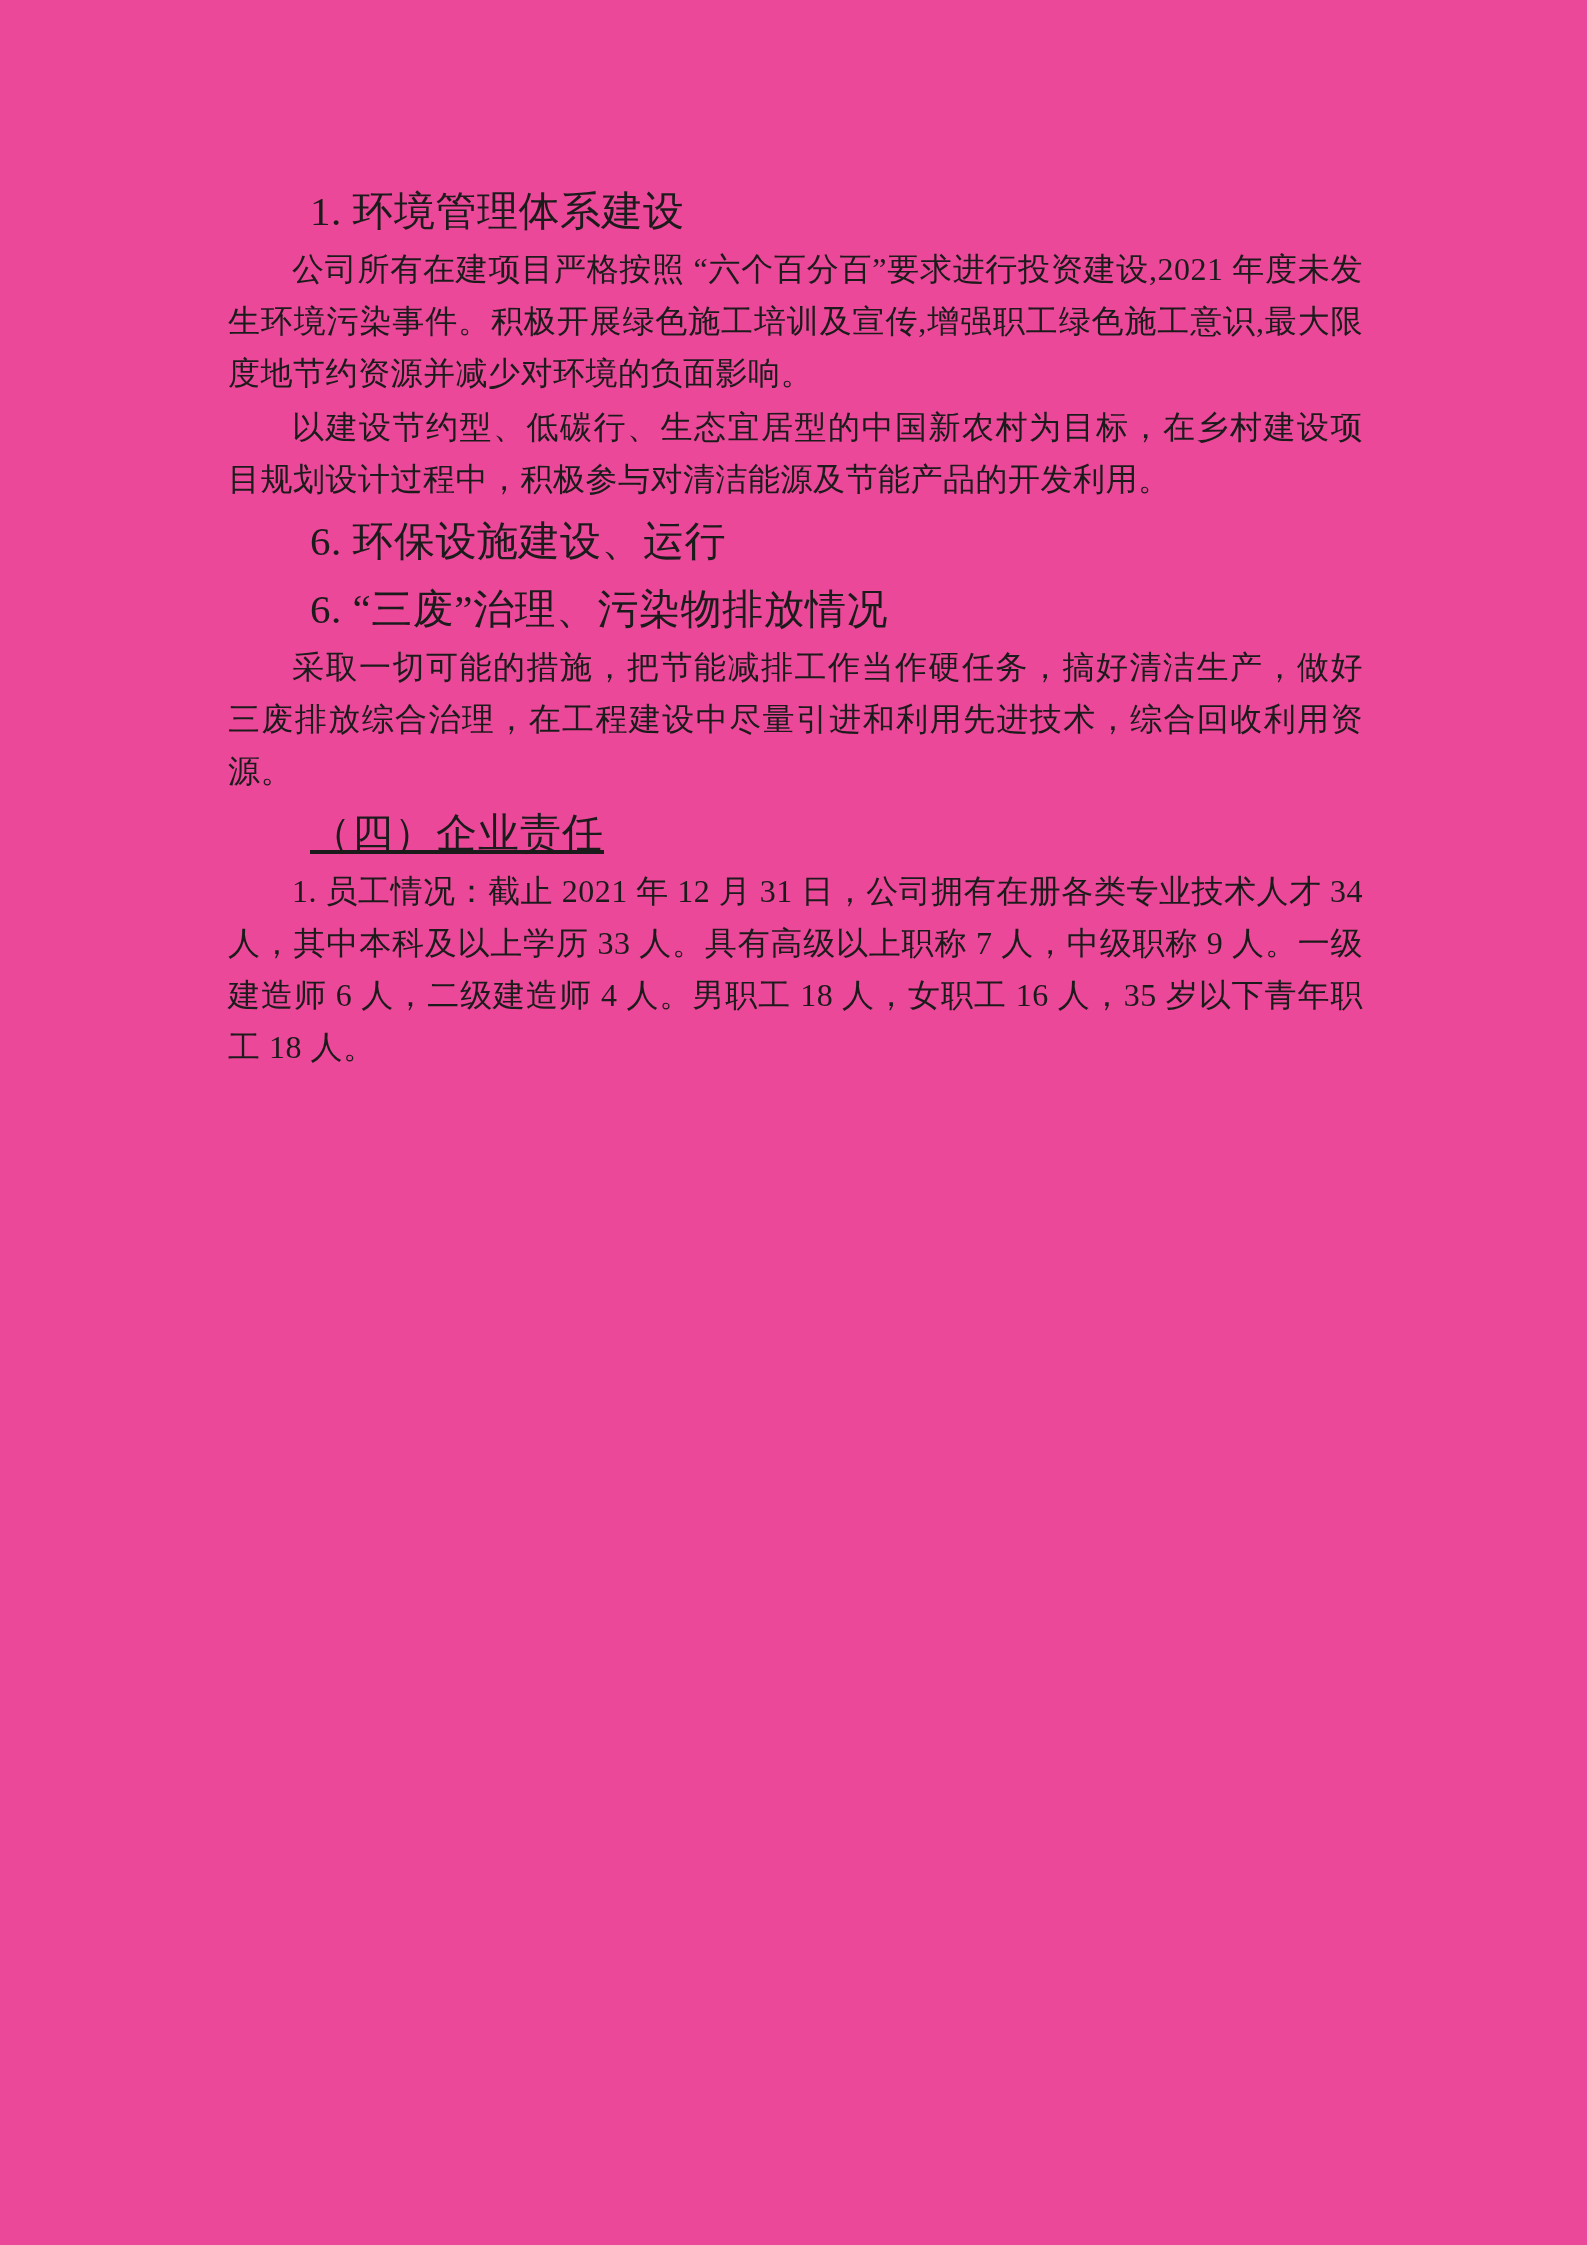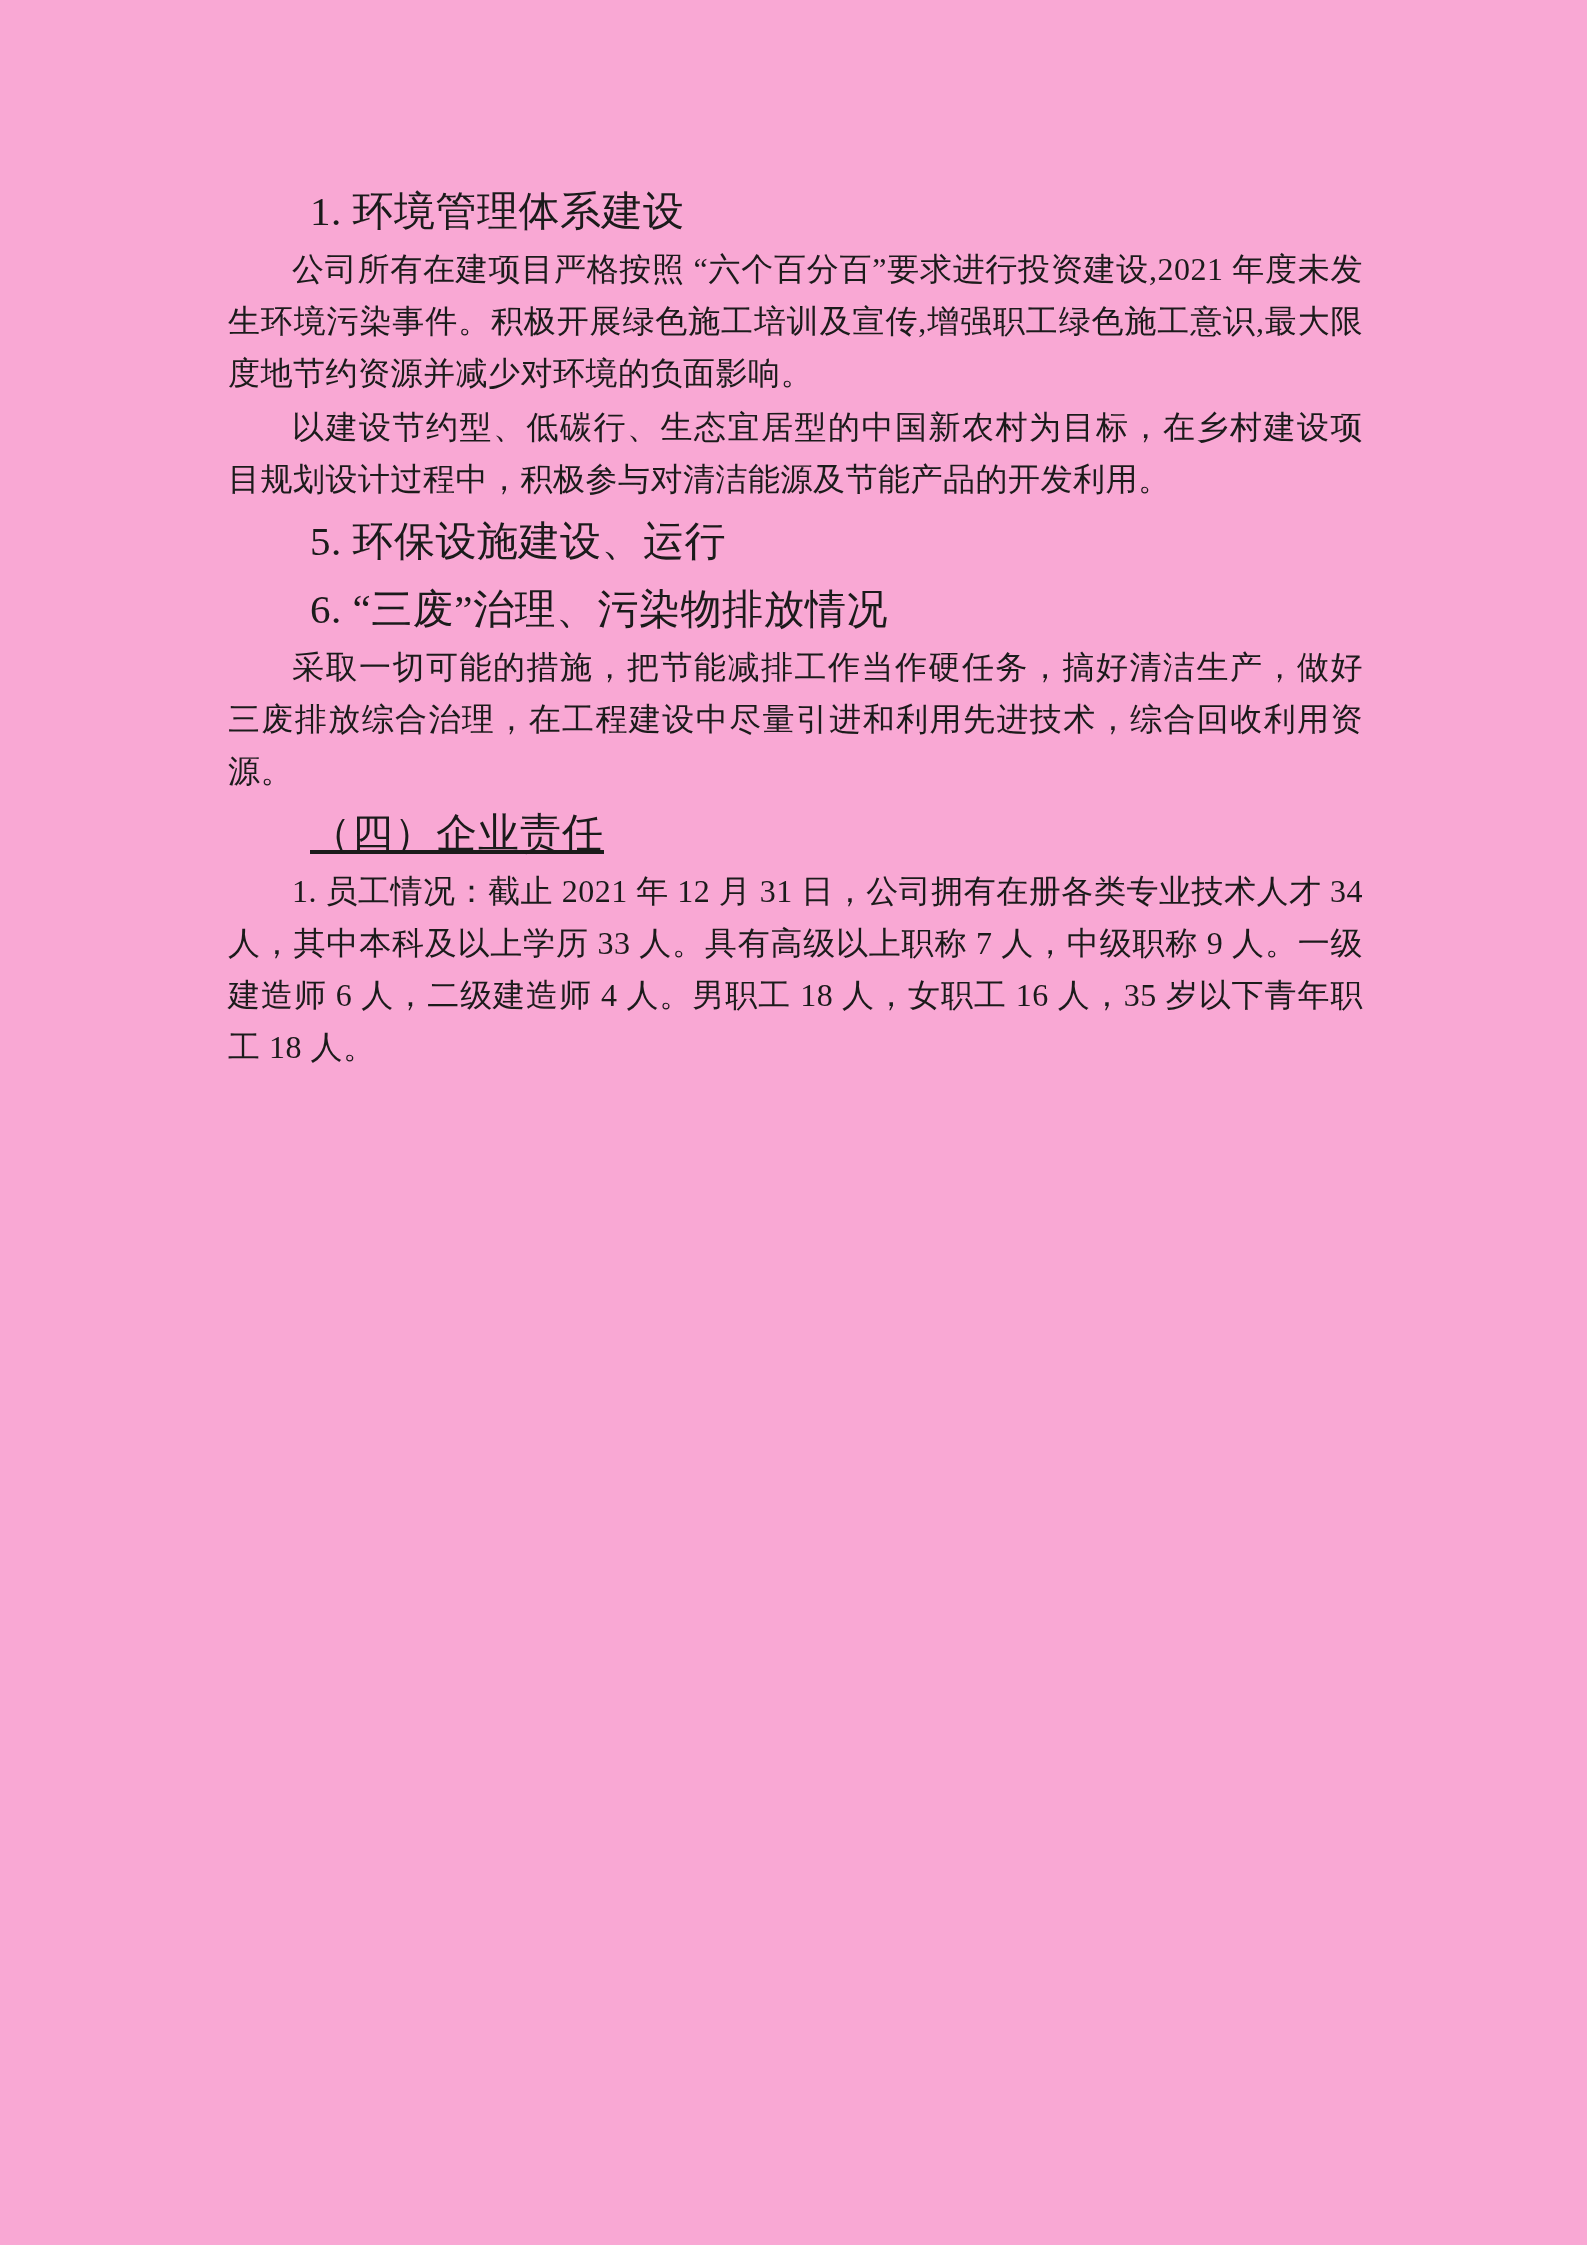--- a/index.html
+++ b/index.html
@@ -4,21 +4,21 @@
 <style>
   html, body {
     margin: 0;
     padding: 0;
     background: #ffffff;
   }
   .page {
     position: relative;
     width: 1587px;
     height: 2245px;
-    background: #f9a8d4;
+    background: #ec4899;
     margin: 0 auto;
     overflow: hidden;
     font-family: "Liberation Serif", "DejaVu Serif", serif;
     color: #1b1b1b;
   }
   .content {
     position: absolute;
     left: 228px;
     top: 178px;
     width: 1135px;
@@ -65,21 +65,21 @@
     <div class="block">
       <p class="heading">1. 环境管理体系建设</p>
       <p class="para indent">公司所有在建项目严格按照 “六个百分百”要求进行投资建设,2021 年度未发生环境污染事件。积极开展绿色施工培训及宣传,增强职工绿色施工意识,最大限度地节约资源并减少对环境的负面影响。</p>
     </div>
 
     <div class="block">
       <p class="para indent">以建设节约型、低碳行、生态宜居型的中国新农村为目标，在乡村建设项目规划设计过程中，积极参与对清洁能源及节能产品的开发利用。</p>
     </div>
 
     <div class="block">
-      <p class="heading">5. 环保设施建设、运行</p>
+      <p class="heading">6. 环保设施建设、运行</p>
     </div>
 
     <div class="block">
       <p class="heading">6. “三废”治理、污染物排放情况</p>
       <p class="para indent">采取一切可能的措施，把节能减排工作当作硬任务，搞好清洁生产，做好三废排放综合治理，在工程建设中尽量引进和利用先进技术，综合回收利用资源。</p>
     </div>
 
     <div class="block">
       <p class="sub-heading">（四）企业责任</p>
       <p class="para indent">1. 员工情况：截止 2021 年 12 月 31 日，公司拥有在册各类专业技术人才 34 人，其中本科及以上学历 33 人。具有高级以上职称 7 人，中级职称 9 人。一级建造师 6 人，二级建造师 4 人。男职工 18 人，女职工 16 人，35 岁以下青年职工 18 人。</p>

